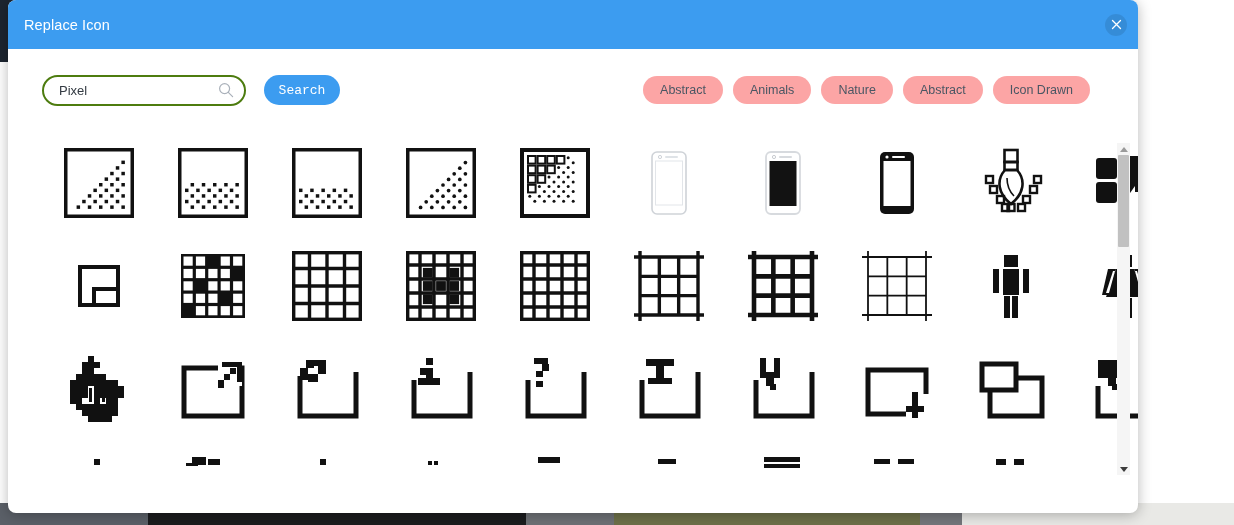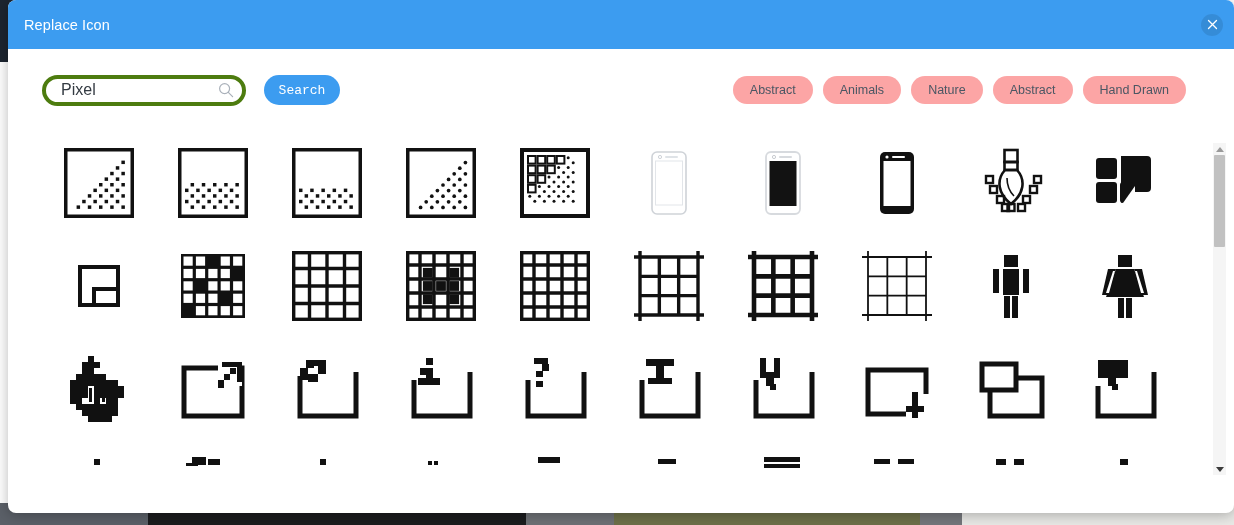--- a/index.html
+++ b/index.html
@@ -31,21 +31,21 @@
     width: 1234px; height: 22px;
     display: flex;
     z-index: 0;
   }
   .bg-strip span { display: block; height: 100%; }
 
   
   .modal {
     position: absolute;
     left: 8px; top: 0;
-    width: 1226px;
+    width: 1130px;
     height: 513px;
     background: #ffffff;
     border-radius: 8px;
     box-shadow: 0 2px 14px rgba(0,0,0,0.28);
     overflow: hidden;
     z-index: 5;
     display: flex;
     flex-direction: column;
   }
 
@@ -86,24 +86,24 @@
     position: relative;
   }
 
   .search-wrap {
     position: relative;
     width: 204px;
   }
   .search-input {
     width: 204px;
     height: 31px;
-    border: 4px solid #4d7c0f;
+    border: 2px solid #4d7c0f;
     border-radius: 16px;
     padding: 0 34px 0 15px;
-    font-size: 16px;
+    font-size: 13px;
     font-family: "Liberation Sans", sans-serif;
     color: #333a42;
     outline: none;
     background: #fff;
   }
   .search-icon {
     position: absolute;
     right: 12px; top: 50%;
     transform: translateY(-50%);
     pointer-events: none;
@@ -227,21 +227,21 @@
         </svg>
       </span>
     </div>
     <button class="search-btn">Search</button>
 
     <div class="tags" id="tags">
         <button class="tag">Abstract</button>
         <button class="tag">Animals</button>
         <button class="tag">Nature</button>
         <button class="tag">Abstract</button>
-        <button class="tag">Hand Drawn</button>
+        <button class="tag">Icon Drawn</button>
       </div>
   </div>
 
   <div class="grid-area">
     <div class="grid" id="icon-grid">
         <div class="cell">
           <svg width="70" height="70" viewBox="0 0 70 70">
             <rect x="1.75" y="1.75" width="66.5" height="66.5" fill="none" stroke="#111111" stroke-width="3.5"></rect>
             <rect x="57.4" y="12.6" width="3.472" height="3.472" fill="#111111"></rect>
             <rect x="51.8" y="18.2" width="3.472" height="3.472" fill="#111111"></rect>

